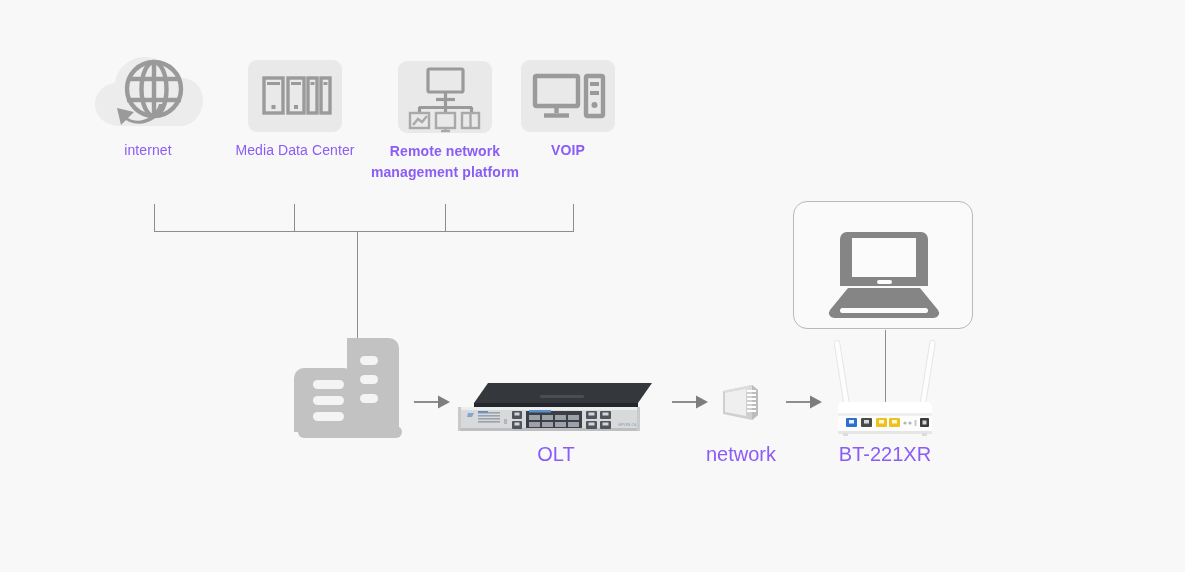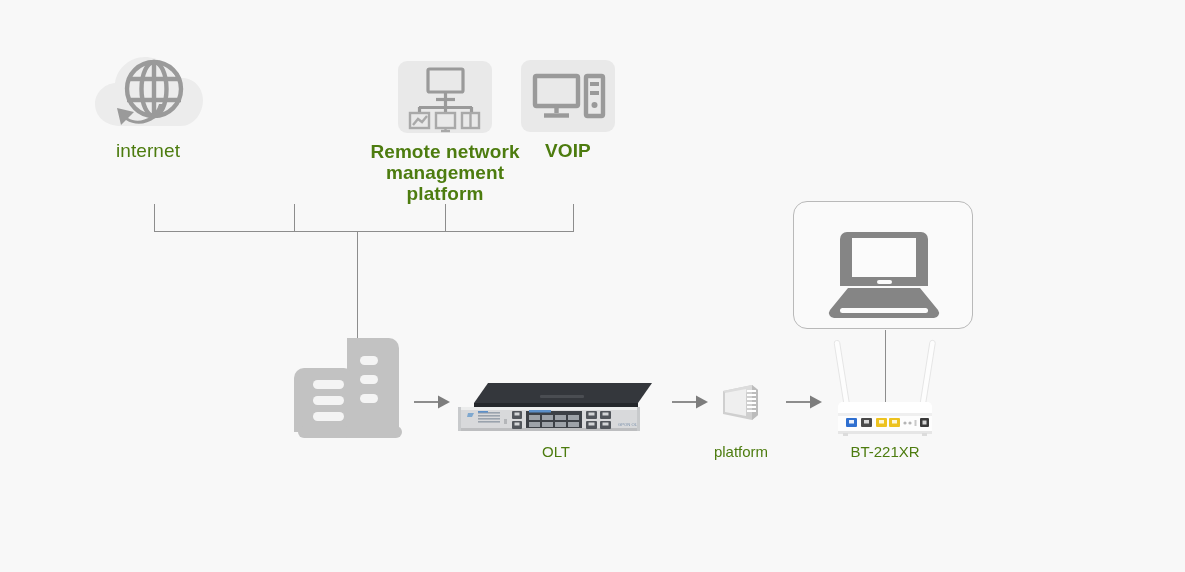--- a/index.html
+++ b/index.html
@@ -21,30 +21,30 @@
   .node {
     position: absolute;
   }
   .tile {
     background: #e9e9e9;
     border-radius: 9px;
   }
   .caption {
     position: absolute;
     text-align: center;
-    color: #4d7c0f;
-    font-size: 19px;
+    color: #8b5cf6;
+    font-size: 14px;
     line-height: 21px;
     letter-spacing: .1px;
   }
   .dev-caption {
     position: absolute;
     text-align: center;
-    color: #4d7c0f;
-    font-size: 15px;
+    color: #8b5cf6;
+    font-size: 20px;
   }
   .line {
     position: absolute;
     background: #8d8d8d;
   }
   .vline { width: 1.4px; }
   .hline { height: 1.4px; }
   svg { display: block; overflow: visible; }
 
   
@@ -93,20 +93,41 @@
         <line x1="35" y1="31" x2="87" y2="31"></line>
         <line x1="34" y1="52" x2="88" y2="52"></line>
         <line x1="61" y1="14" x2="61" y2="68"></line>
       </g>
       <path d="M30 48 L30 74 L23 67 C17 57 22 45 32 41 Z" fill="#ececec"></path>
       <path d="M66 56 C62 70 46 77 35 70 L41 64 L24 60 L28 77 L33 72 C47 81 67 73 71 56 Z" fill="#9a9a9a"></path>
     </svg>
     <div class="caption" style="left:-10px; top:92px; width:130px;">internet</div>
   </div>
 
+  <div class="node" id="mdc-node">
+    <div class="tile" style="width:94px;height:72px;">
+      <svg width="94" height="72" viewBox="0 0 94 72">
+        <g fill="none" stroke="#9a9a9a" stroke-width="3.4">
+          <rect x="16" y="18" width="19" height="35"></rect>
+          <rect x="40" y="18" width="16" height="35"></rect>
+          <rect x="60" y="18" width="9" height="35"></rect>
+          <rect x="73" y="18" width="9" height="35"></rect>
+        </g>
+        <g fill="#9a9a9a">
+          <rect x="19" y="22" width="13" height="3"></rect>
+          <rect x="43" y="22" width="10" height="3"></rect>
+          <rect x="23.5" y="45" width="4" height="4"></rect>
+          <rect x="46" y="45" width="4" height="4"></rect>
+          <rect x="62.5" y="22" width="4" height="3"></rect>
+          <rect x="75.5" y="22" width="4" height="3"></rect>
+        </g>
+      </svg>
+    </div>
+    <div class="caption" style="left:-13px; top:80px; width:120px;">Media Data Center</div>
+  </div>
 
   <div class="node" id="rnmp-node">
     <div class="tile" style="width:94px;height:72px;">
       <svg width="94" height="72" viewBox="0 0 94 72">
         <g fill="none" stroke="#9a9a9a" stroke-width="3.2">
           <rect x="30" y="8" width="35" height="23" rx="1.5"></rect>
           <line x1="47.5" y1="31" x2="47.5" y2="38"></line>
           <line x1="38" y1="38.5" x2="57" y2="38.5"></line>
           <line x1="47.5" y1="40" x2="47.5" y2="46"></line>
           <line x1="21" y1="46.5" x2="74" y2="46.5"></line>
@@ -259,21 +280,21 @@
       <path d="M9 12 L30 8 L30 35 L9 31 Z" fill="#efefef"></path>
       <g fill="#ffffff">
         <rect x="31" y="9" width="9" height="2"></rect>
         <rect x="31" y="13" width="9" height="2"></rect>
         <rect x="31" y="17" width="9" height="2"></rect>
         <rect x="31" y="21" width="9" height="2"></rect>
         <rect x="31" y="25" width="9" height="2"></rect>
         <rect x="31" y="29" width="9" height="2"></rect>
       </g>
     </svg>
-    <div class="dev-caption" style="left:-30px; top:62px; width:110px;">platform</div>
+    <div class="dev-caption" style="left:-30px; top:62px; width:110px;">network</div>
   </div>
 
   <div class="node" style="left:786px; top:395px;">
     <svg width="36" height="14" viewBox="0 0 36 14">
       <line x1="0" y1="7" x2="25" y2="7" stroke="#8d8d8d" stroke-width="2"></line>
       <polygon points="24,0.5 36,7 24,13.5" fill="#7d7d7d"></polygon>
     </svg>
   </div>
 
   <div class="node" id="laptopbox-node">

